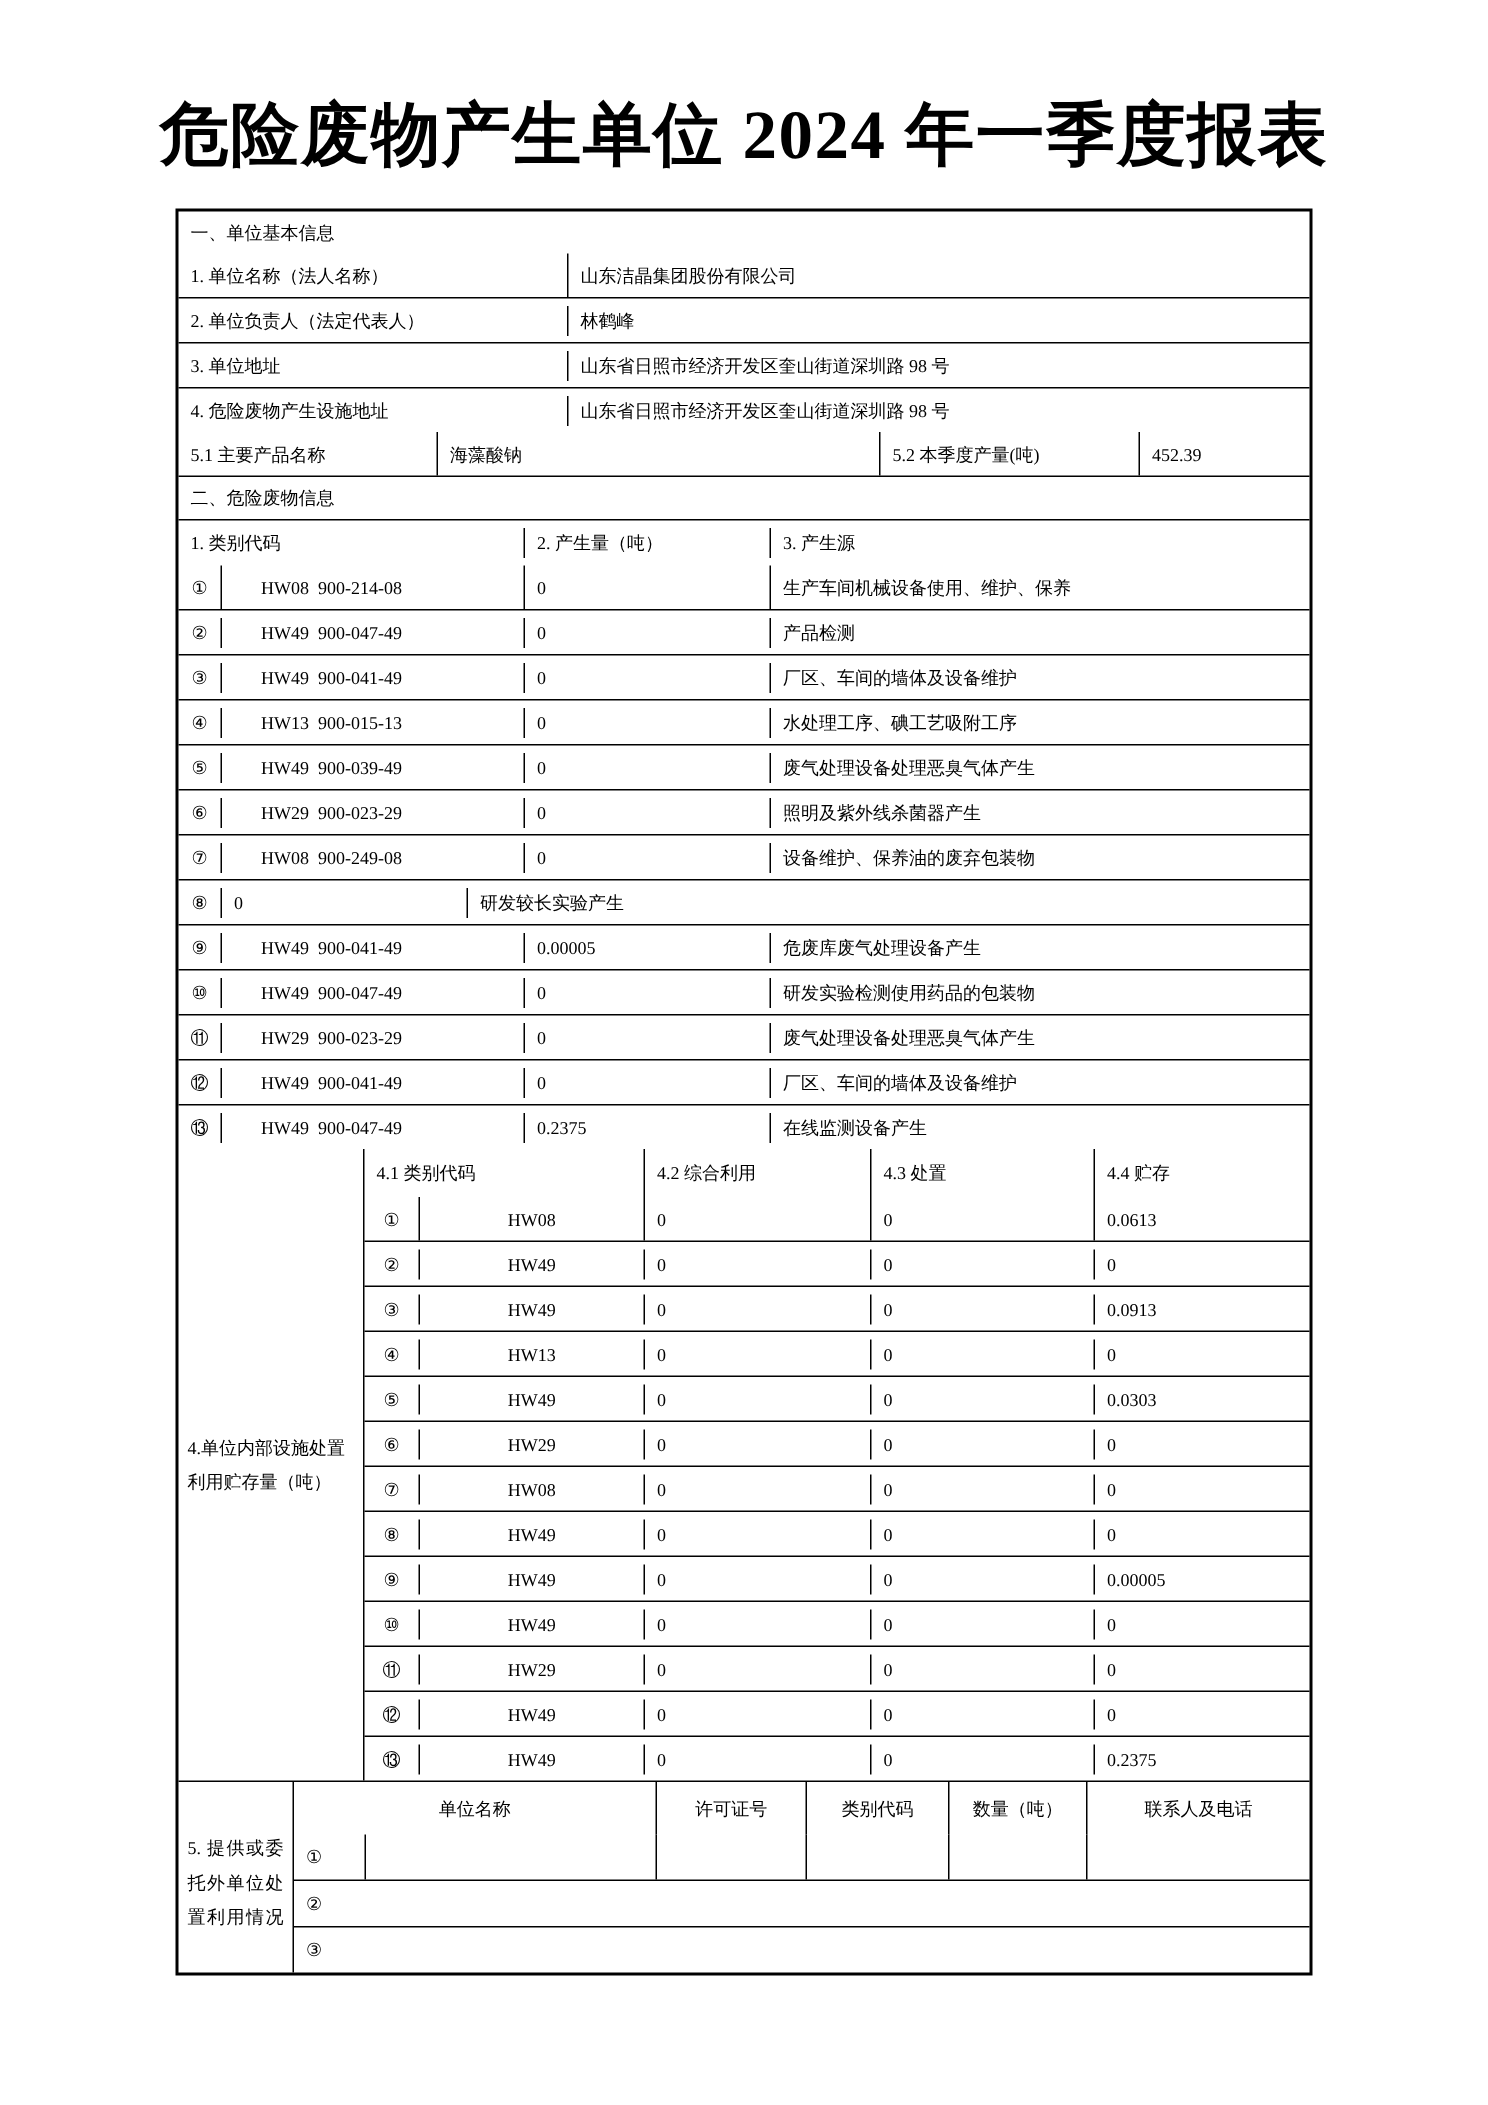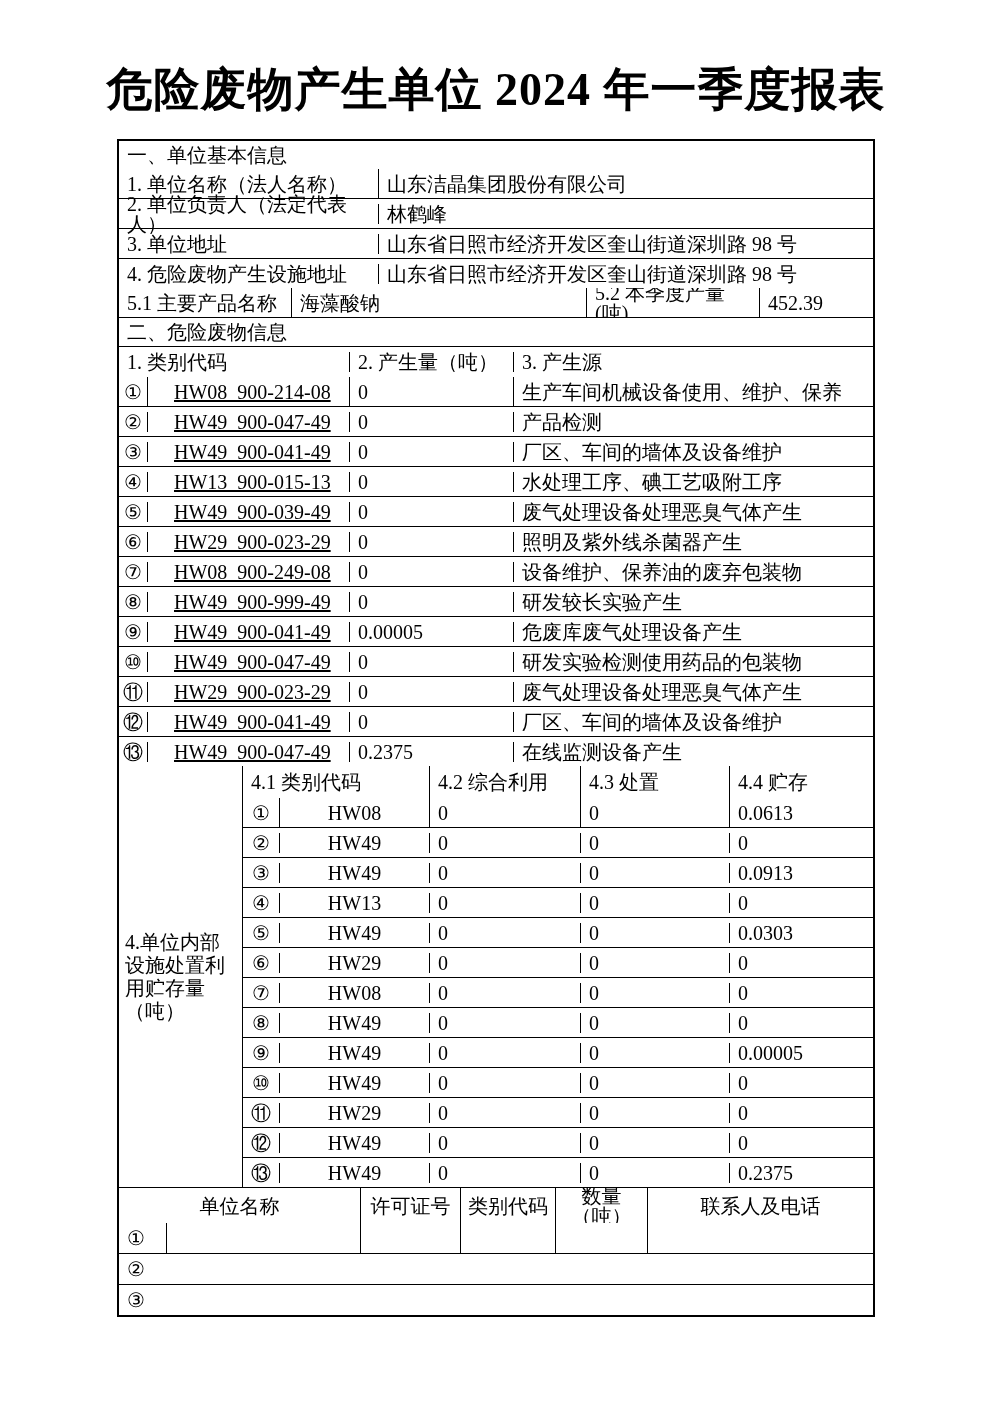--- a/index.html
+++ b/index.html
@@ -16,21 +16,21 @@
     font-size:46px;
     font-weight:bold;
     line-height:44px;
     letter-spacing:1px;
   }
   .tbl {
     width:758px;
     margin:27px auto 0 auto;
     border:2px solid #000;
     box-sizing:border-box;
-    font-size:20px;
+    font-size:12px;
   }
   .r { display:flex; align-items:stretch; }
   .r + .r { border-top:1px solid #000;align-items:center; }
   .c {
     box-sizing:border-box;
     display:flex;
     align-items:center;
     padding:0 8px;
     overflow:hidden;
     line-height:20px;
@@ -46,21 +46,21 @@
   .w172{width:172px; flex:none} .w295{width:295px; flex:none} .w173{width:173px; flex:none}
   .w230{width:230px; flex:none} .w164{width:164px; flex:none}
   .w28{width:28px; flex:none} .w202{width:202px; flex:none}
   .w123{width:123px; flex:none}
   .w186{width:186px; flex:none} .w151{width:151px; flex:none} .w149{width:149px; flex:none}
   .w36{width:36px; flex:none} .w150{width:150px; flex:none}
   .w76{width:76px; flex:none}
   .w241{width:241px; flex:none} .w100{width:100px; flex:none} .w95{width:95px; flex:none} .w92{width:92px; flex:none}
   .w47{width:47px; flex:none} .w194{width:194px; flex:none}
   .ctr { justify-content:center; padding:0 2px; text-align:center; }
-  .code { white-space:pre; padding-left:26px;text-decoration:underline; }
+  .code { white-space:pre; padding-left:26px; }
   .s4label {
     align-items:center;
     padding:4px 6px;
     line-height:23px;
   }
   .s5label {
     align-items:flex-start;
     padding:7px 6px 0 6px;
     line-height:23px;
     text-align:justify;
@@ -166,21 +166,20 @@
 
         <div class="r h29">
           <div class="c w28 ctr">⑦</div>
           <div class="c w202 code">HW08  900-249-08</div>
           <div class="c w164">0</div>
           <div class="c flex1">设备维护、保养油的废弃包装物</div>
         </div>
 
         <div class="r h29">
           <div class="c w28 ctr">⑧</div>
-          <div class="c w202 code">HW49  900-999-49</div>
           <div class="c w164">0</div>
           <div class="c flex1">研发较长实验产生</div>
         </div>
 
         <div class="r h29">
           <div class="c w28 ctr">⑨</div>
           <div class="c w202 code">HW49  900-041-49</div>
           <div class="c w164">0.00005</div>
           <div class="c flex1">危废库废气处理设备产生</div>
         </div>
@@ -326,20 +325,23 @@
               <div class="c w150 ctr">HW49</div>
               <div class="c w151">0</div>
               <div class="c w149">0</div>
               <div class="c flex1">0.2375</div>
             </div>
           </div>
       </div>
     </div>
 
     <div class="r">
+      <div class="c w76 s5label">
+        <span>5. 提供或委托外单位处置利用情况</span>
+      </div>
       <div class="col flex1">
         <div class="r h35">
           <div class="c w241 ctr">单位名称</div>
           <div class="c w100 ctr">许可证号</div>
           <div class="c w95 ctr">类别代码</div>
           <div class="c w92 ctr">数量（吨）</div>
           <div class="c flex1 ctr">联系人及电话</div>
         </div>
         <div>
 

